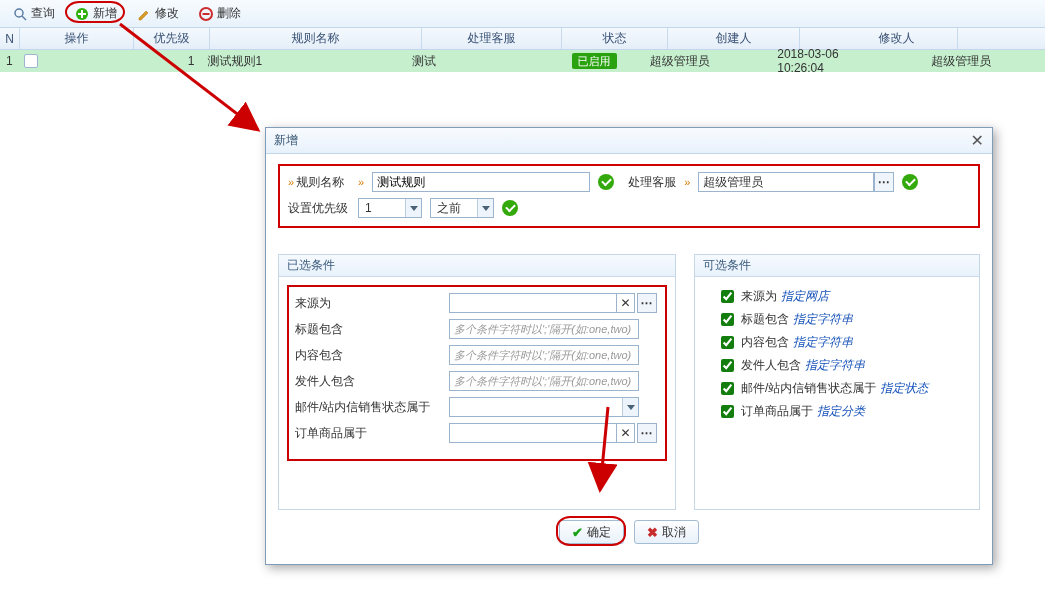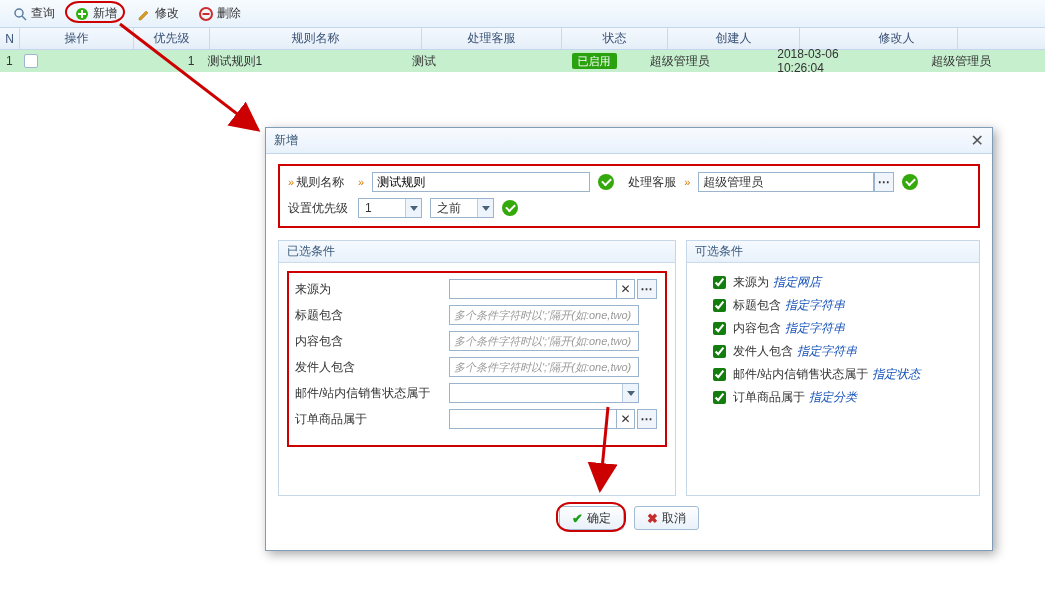--- a/index.html
+++ b/index.html
@@ -47,21 +47,21 @@
   .combo { display:inline-flex; align-items:center; border:1px solid #9bb4cd; height:20px; background:#fff;}
   .combo .cval { padding:0 6px; min-width:46px;}
   .combo .cbtn { border-left:1px solid #bbccde; width:16px; height:100%; display:flex;align-items:center;justify-content:center; background:#eef4fb;}
   .tri-down { width:0;height:0;border-left:4px solid transparent;border-right:4px solid transparent;border-top:5px solid #4a6278;}
   .ok-dot { width:16px;height:16px;border-radius:50%; background:#34a90b; display:inline-flex;align-items:center;justify-content:center;}
   .ok-dot::after { content:""; width:7px;height:4px;border-left:2px solid #fff;border-bottom:2px solid #fff; transform: rotate(-45deg); margin-top:-2px;}
   .dots-btn { border:1px solid #9bb4cd; width:20px;height:20px;display:inline-flex;align-items:center;justify-content:center;background:#f0f5fb;cursor:pointer;}
   .dots-btn span {font-weight:bold; letter-spacing:1px;}
   .clr-btn { border:1px solid #9bb4cd; border-left:none; width:18px;height:20px;display:inline-flex;align-items:center;justify-content:center;background:#fff;cursor:pointer;}
 
-  .cols { display:flex; gap: 10px; margin-top: 12px;}
+  .cols { display:flex; gap: 18px; margin-top: 26px;}
   .panel { border:1px solid #c6d7e8; }
   .p-left { width: 398px; }
   .p-right { flex:1; }
   .p-title { height:22px; background:linear-gradient(#f6faff,#e8f1fa); border-bottom:1px solid #cbdbec; padding:0 8px; display:flex;align-items:center; color:#3a5b7d;}
   .p-body { padding:8px 8px; min-height: 232px;}
   .left-inner { border:2.5px solid #c00; padding:6px 6px 10px 6px;}
   .cond-row { display:flex; align-items:center; gap:6px; margin-bottom:6px;}
   .cond-row .clbl { width: 148px;}
   .ph-txt { border:1px solid #9bb4cd; height:20px; width:190px; padding:0 4px; color:#9a9a9a; font-style:italic; font-size:11px; display:flex;align-items:center;}
   .withClear { display:flex; }

